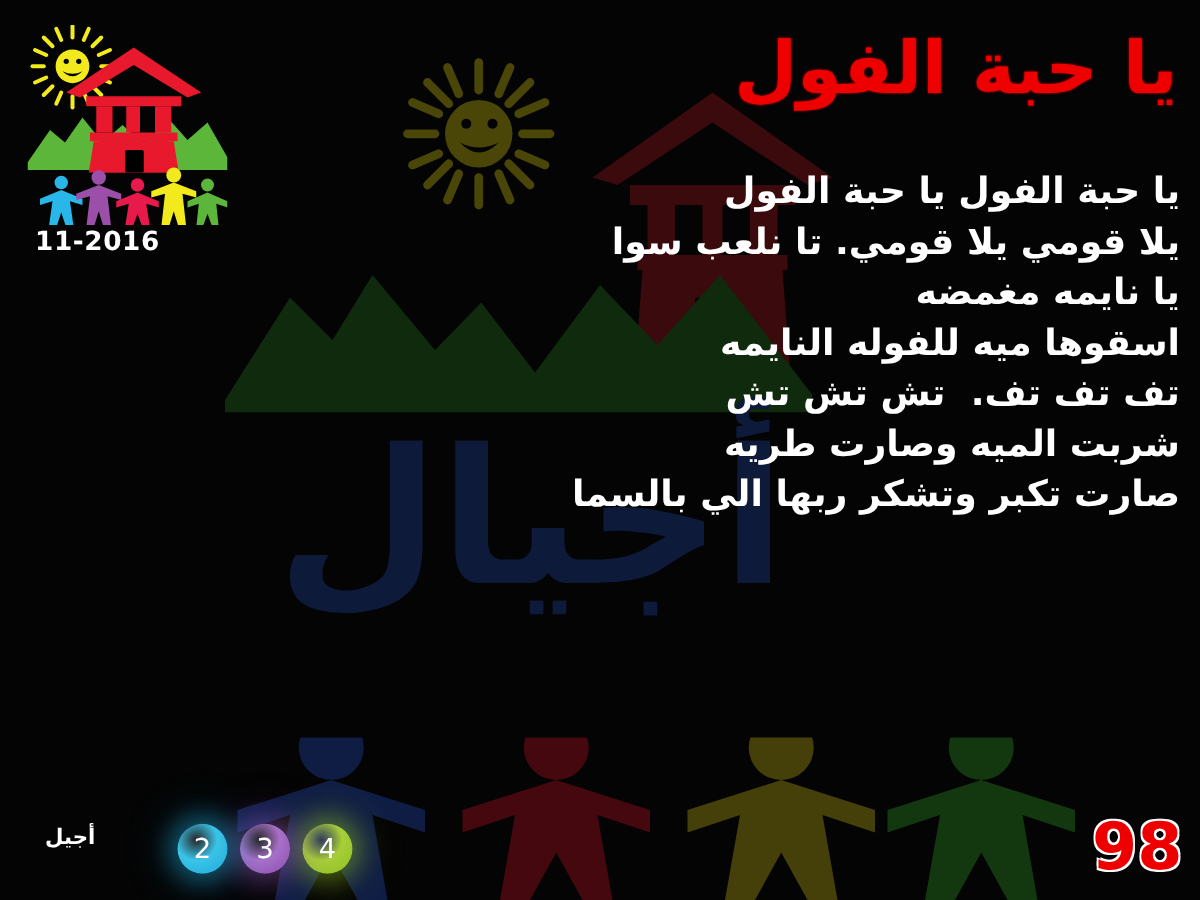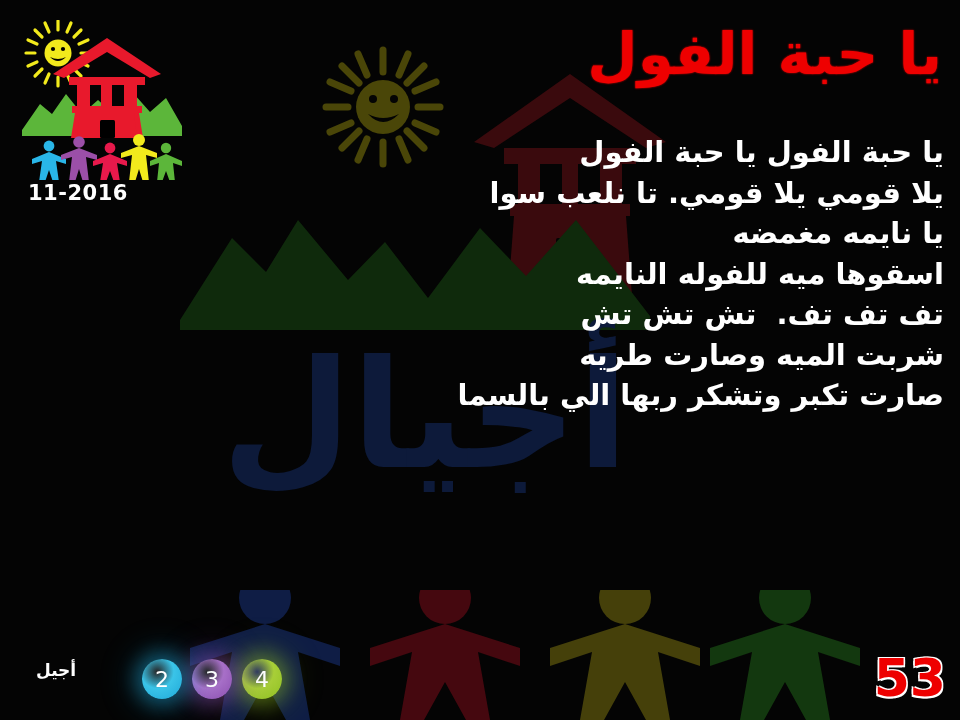--- a/index.html
+++ b/index.html
@@ -252,15 +252,15 @@
   </div>
 
   <div id="footer-brand">أجيل</div>
 
   <div id="badges">
     <div class="badge" id="badge-4" style="background: radial-gradient(circle at 38% 32%, rgba(255, 255, 255, 0.133) 0%, rgb(168, 207, 56) 45%, rgb(143, 191, 34) 100%); box-shadow: rgba(143, 191, 34, 0.4) 0px 0px 18px 7px, rgba(143, 191, 34, 0.18) 0px 0px 34px 12px;">4</div>
     <div class="badge" id="badge-3" style="background: radial-gradient(circle at 38% 32%, rgba(255, 255, 255, 0.133) 0%, rgb(168, 112, 200) 45%, rgb(138, 79, 176) 100%); box-shadow: rgba(138, 79, 176, 0.4) 0px 0px 18px 7px, rgba(138, 79, 176, 0.18) 0px 0px 34px 12px;">3</div>
     <div class="badge" id="badge-2" style="background: radial-gradient(circle at 38% 32%, rgba(255, 255, 255, 0.133) 0%, rgb(58, 196, 232) 45%, rgb(31, 168, 216) 100%); box-shadow: rgba(31, 168, 216, 0.4) 0px 0px 18px 7px, rgba(31, 168, 216, 0.18) 0px 0px 34px 12px;">2</div>
   </div>
 
-  <div id="page-num" style="color: rgb(238, 0, 0);">53</div>
+  <div id="page-num" style="color: rgb(238, 0, 0);">98</div>
 
 </div>
 
 </body></html>

